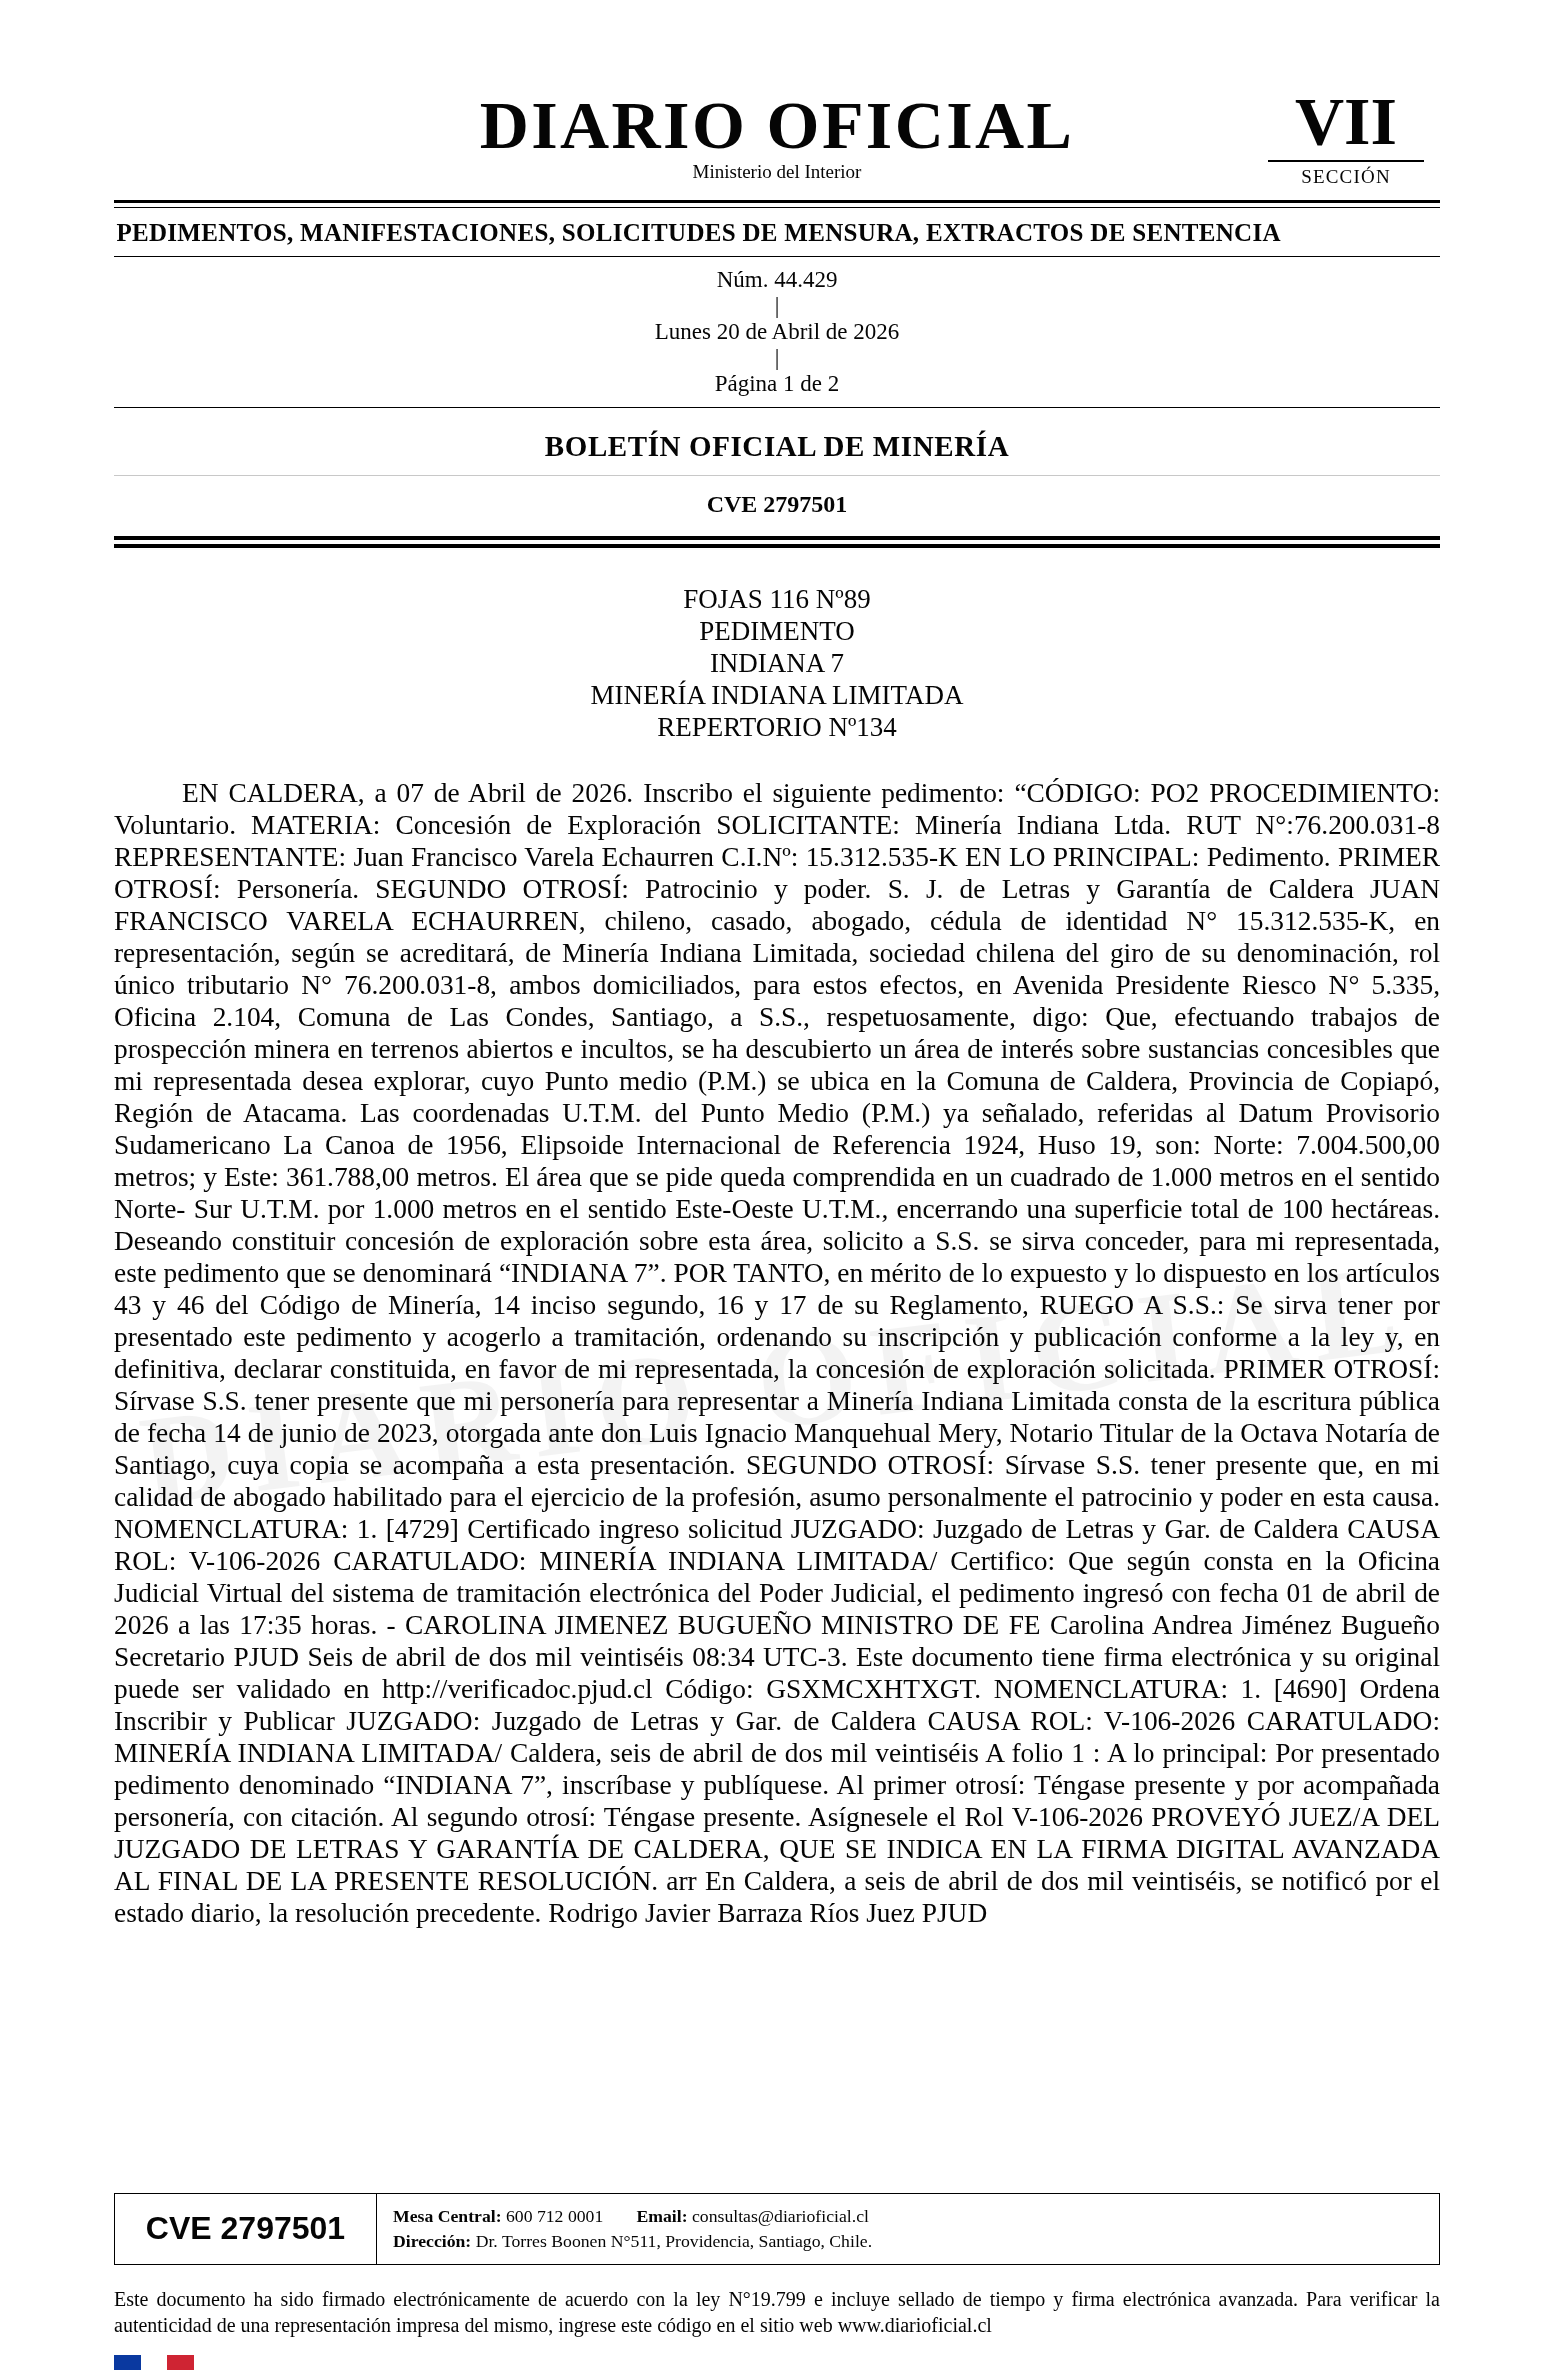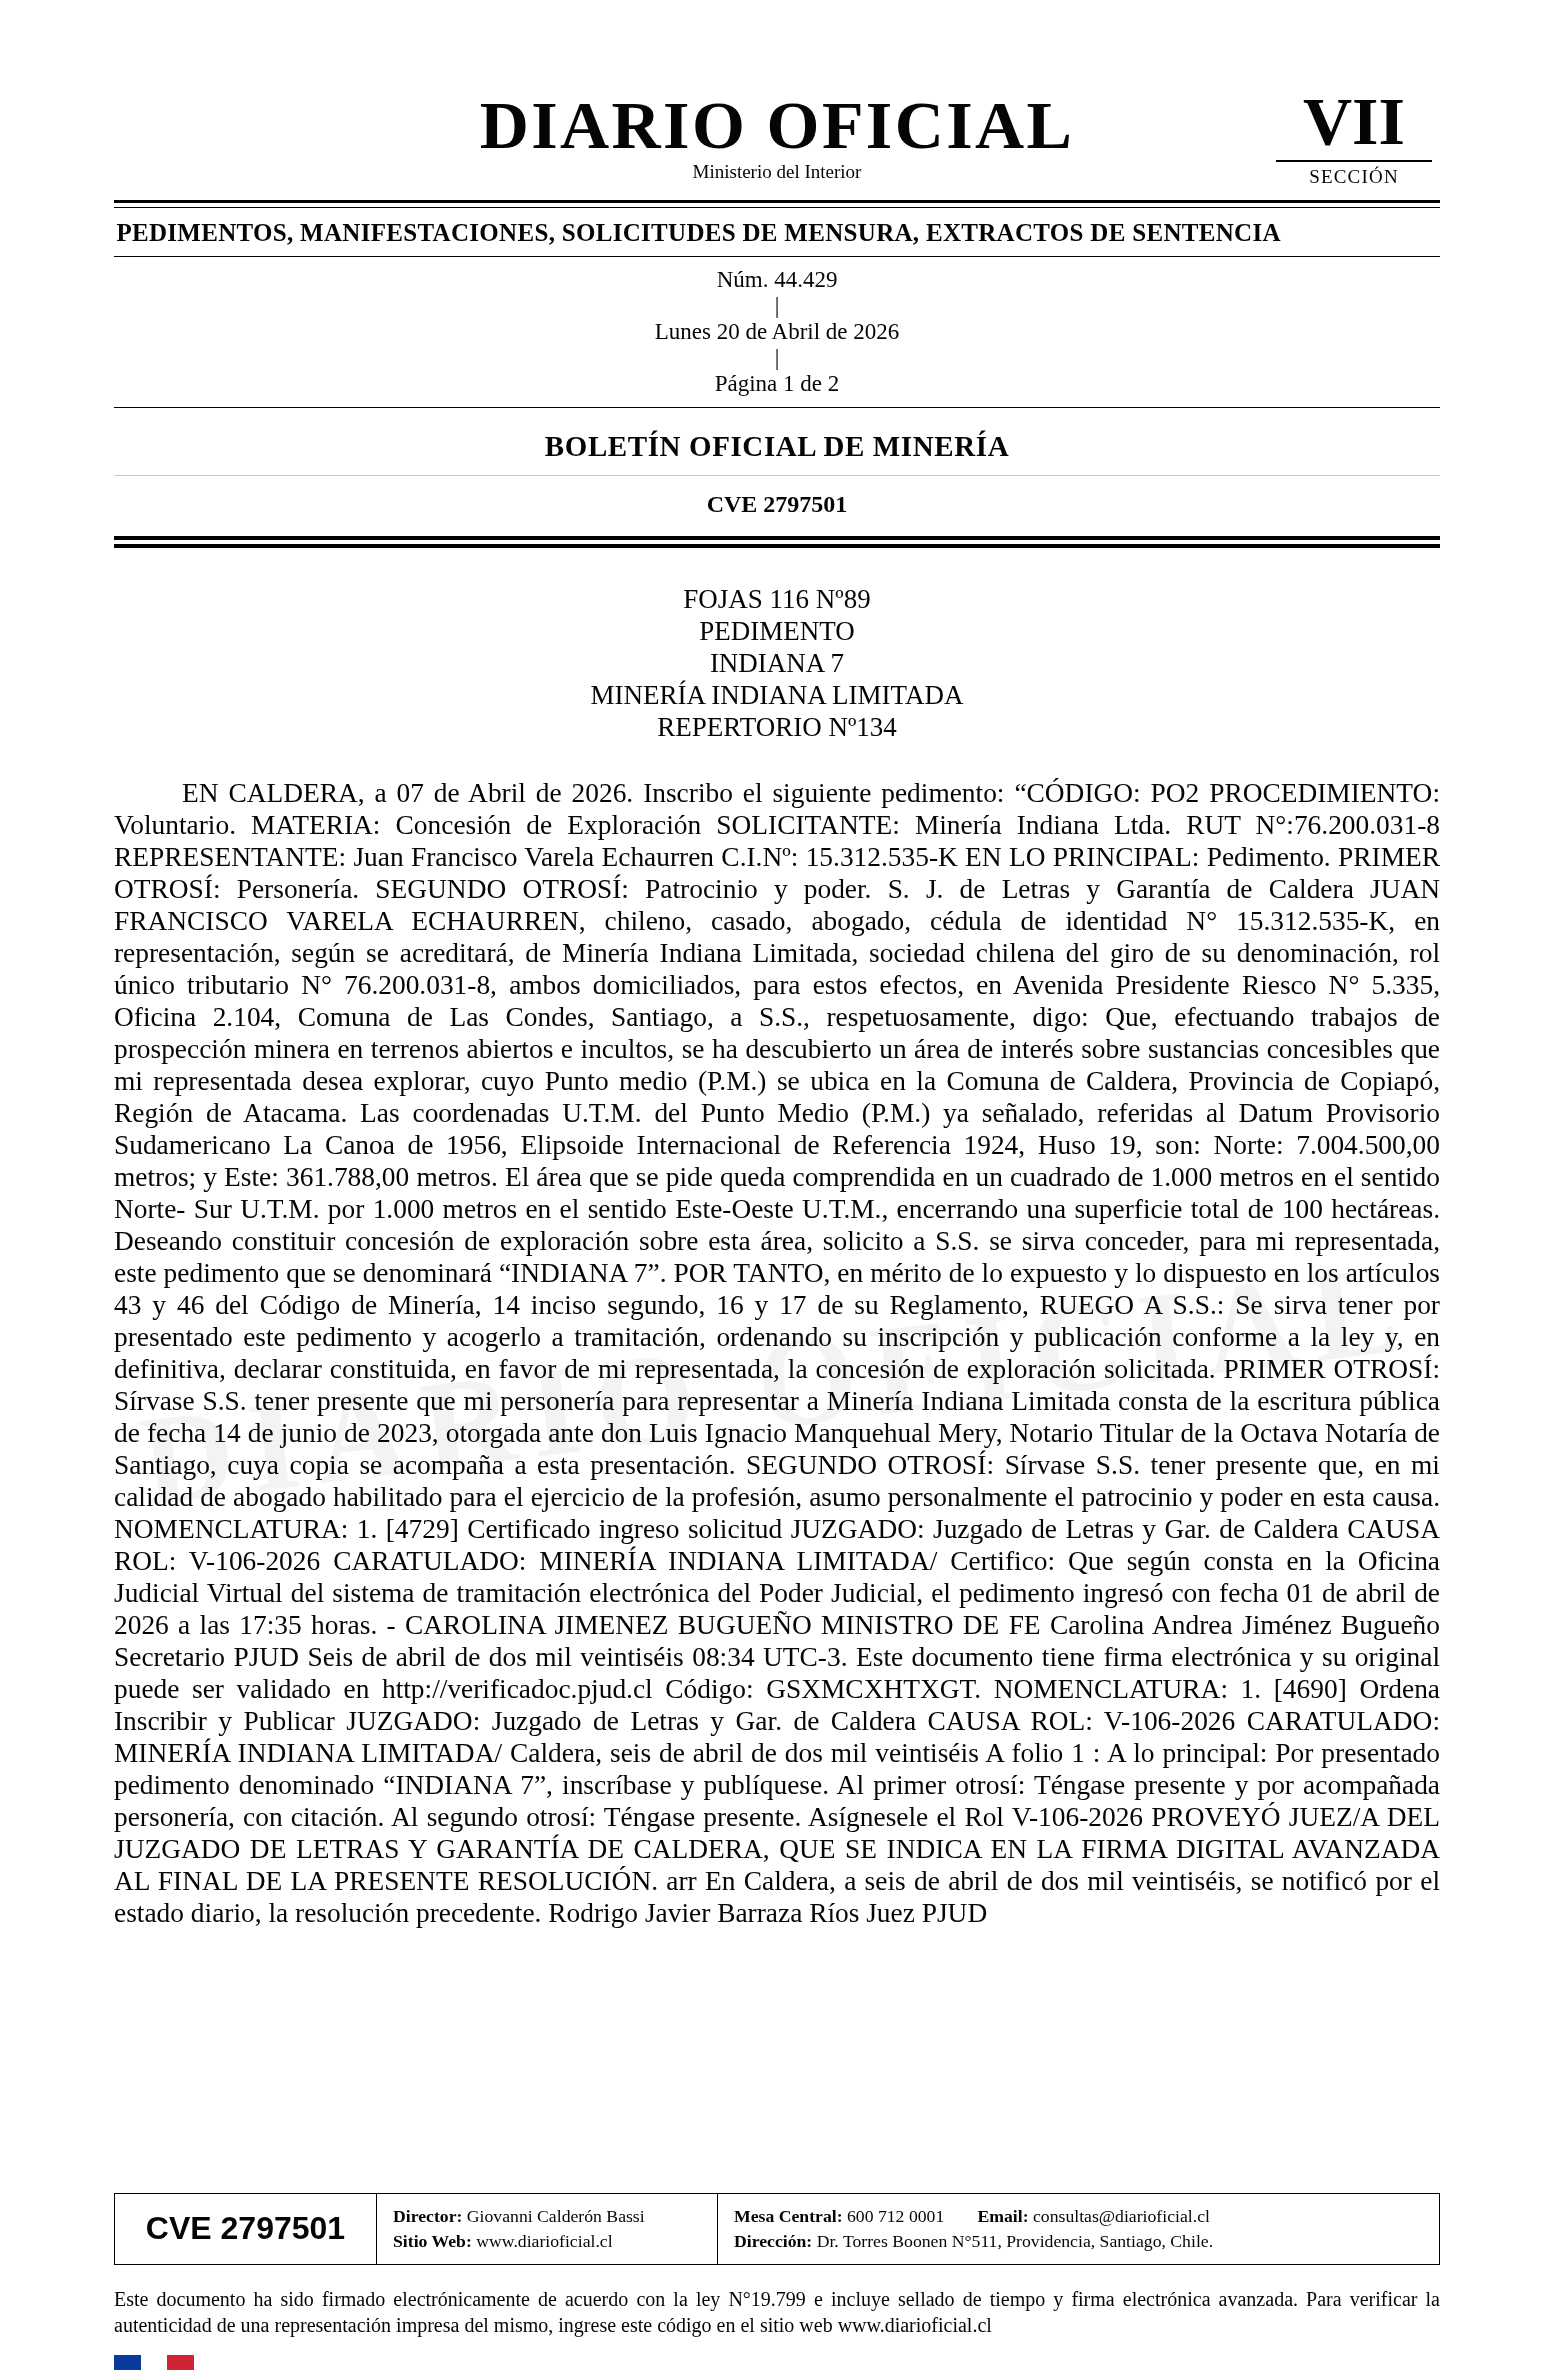--- a/index.html
+++ b/index.html
@@ -8,21 +8,21 @@
   .page {
     position:relative; width:1554px; height:2377px; margin:0 auto;
     background:#ffffff; padding:91px 114px 0 114px; overflow:hidden;
   }
 
   
   .masthead { position:relative; text-align:center; }
   .masthead-title { font-size:68px; font-weight:bold; letter-spacing:2.4px; line-height:1.02; }
   .masthead-subtitle { font-size:30.5px; letter-spacing:1.8px; margin-top:7.3px; }
   .masthead-ministry { font-size:19px; margin-top:1px; }
-  .section-block { position:absolute; top:-3.7px; right:8px; width:156px; text-align:center; }
+  .section-block { position:absolute; top:-3.7px; right:16px; width:156px; text-align:center; }
   .section-number { font-size:68px; font-weight:bold; line-height:1; }
   .section-divider { border-top:2.4px solid #000; margin:4.9px 0 3.7px 0; }
   .section-label { font-size:19px; font-weight:normal; letter-spacing:1.2px; }
 
   
   .rule-double { margin-top:17px; height:7.3px; border-top:3.7px solid #000; border-bottom:1.2px solid #000; }
   .rule { border-top:1.8px solid #000; }
   .rule-thin { border-top:1.2px solid #000; }
   .rule-light { border-top:1.2px solid #c8c8c8; margin-top:12.2px; }
   .rule-heavy-double { margin-top:18.3px; height:11.6px; border-top:4.3px solid #000; border-bottom:4.3px solid #000; }
@@ -116,30 +116,20 @@
     <div>INDIANA 7</div>
     <div>MINERÍA INDIANA LIMITADA</div>
     <div>REPERTORIO Nº134</div>
   </div>
 
   <p class="notice-body">EN CALDERA, a 07 de Abril de 2026. Inscribo el siguiente pedimento: “CÓDIGO: PO2 PROCEDIMIENTO: Voluntario. MATERIA: Concesión de Exploración SOLICITANTE: Minería Indiana Ltda. RUT N°:76.200.031-8 REPRESENTANTE: Juan Francisco Varela Echaurren C.I.Nº: 15.312.535-K EN LO PRINCIPAL: Pedimento. PRIMER OTROSÍ: Personería. SEGUNDO OTROSÍ: Patrocinio y poder. S. J. de Letras y Garantía de Caldera JUAN FRANCISCO VARELA ECHAURREN, chileno, casado, abogado, cédula de identidad N° 15.312.535-K, en representación, según se acreditará, de Minería Indiana Limitada, sociedad chilena del giro de su denominación, rol único tributario N° 76.200.031-8, ambos domiciliados, para estos efectos, en Avenida Presidente Riesco N° 5.335, Oficina 2.104, Comuna de Las Condes, Santiago, a S.S., respetuosamente, digo: Que, efectuando trabajos de prospección minera en terrenos abiertos e incultos, se ha descubierto un área de interés sobre sustancias concesibles que mi representada desea explorar, cuyo Punto medio (P.M.) se ubica en la Comuna de Caldera, Provincia de Copiapó, Región de Atacama. Las coordenadas U.T.M. del Punto Medio (P.M.) ya señalado, referidas al Datum Provisorio Sudamericano La Canoa de 1956, Elipsoide Internacional de Referencia 1924, Huso 19, son: Norte: 7.004.500,00 metros; y Este: 361.788,00 metros. El área que se pide queda comprendida en un cuadrado de 1.000 metros en el sentido Norte- Sur U.T.M. por 1.000 metros en el sentido Este-Oeste U.T.M., encerrando una superficie total de 100 hectáreas. Deseando constituir concesión de exploración sobre esta área, solicito a S.S. se sirva conceder, para mi representada, este pedimento que se denominará “INDIANA 7”. POR TANTO, en mérito de lo expuesto y lo dispuesto en los artículos 43 y 46 del Código de Minería, 14 inciso segundo, 16 y 17 de su Reglamento, RUEGO A S.S.: Se sirva tener por presentado este pedimento y acogerlo a tramitación, ordenando su inscripción y publicación conforme a la ley y, en definitiva, declarar constituida, en favor de mi representada, la concesión de exploración solicitada. PRIMER OTROSÍ: Sírvase S.S. tener presente que mi personería para representar a Minería Indiana Limitada consta de la escritura pública de fecha 14 de junio de 2023, otorgada ante don Luis Ignacio Manquehual Mery, Notario Titular de la Octava Notaría de Santiago, cuya copia se acompaña a esta presentación. SEGUNDO OTROSÍ: Sírvase S.S. tener presente que, en mi calidad de abogado habilitado para el ejercicio de la profesión, asumo personalmente el patrocinio y poder en esta causa. NOMENCLATURA: 1. [4729] Certificado ingreso solicitud JUZGADO: Juzgado de Letras y Gar. de Caldera CAUSA ROL: V-106-2026 CARATULADO: MINERÍA INDIANA LIMITADA/ Certifico: Que según consta en la Oficina Judicial Virtual del sistema de tramitación electrónica del Poder Judicial, el pedimento ingresó con fecha 01 de abril de 2026 a las 17:35 horas. - CAROLINA JIMENEZ BUGUEÑO MINISTRO DE FE Carolina Andrea Jiménez Bugueño Secretario PJUD Seis de abril de dos mil veintiséis 08:34 UTC-3. Este documento tiene firma electrónica y su original puede ser validado en http://verificadoc.pjud.cl Código: GSXMCXHTXGT. NOMENCLATURA: 1. [4690] Ordena Inscribir y Publicar JUZGADO: Juzgado de Letras y Gar. de Caldera CAUSA ROL: V-106-2026 CARATULADO: MINERÍA INDIANA LIMITADA/ Caldera, seis de abril de dos mil veintiséis A folio 1 : A lo principal: Por presentado pedimento denominado “INDIANA 7”, inscríbase y publíquese. Al primer otrosí: Téngase presente y por acompañada personería, con citación. Al segundo otrosí: Téngase presente. Asígnesele el Rol V-106-2026 PROVEYÓ JUEZ/A DEL JUZGADO DE LETRAS Y GARANTÍA DE CALDERA, QUE SE INDICA EN LA FIRMA DIGITAL AVANZADA AL FINAL DE LA PRESENTE RESOLUCIÓN. arr En Caldera, a seis de abril de dos mil veintiséis, se notificó por el estado diario, la resolución precedente. Rodrigo Javier Barraza Ríos Juez PJUD</p>
 
   <footer class="footer">
     <div class="footer-box">
       <div class="footer-cve">CVE 2797501</div>
-      <div class="footer-col mid">
-        <div>
-          <span class="lbl">Director:</span>
-          <span>Giovanni Calderón Bassi</span>
-        </div>
-        <div>
-          <span class="lbl">Sitio Web:</span>
-          <span>www.diarioficial.cl</span>
-        </div>
-      </div>
       <div class="footer-col right">
         <div>
           <span class="lbl">Mesa Central:</span>
           <span>600 712 0001</span>
           <span class="gap"></span>
           <span class="lbl">Email:</span>
           <span>consultas@diarioficial.cl</span>
         </div>
         <div>
           <span class="lbl">Dirección:</span>

